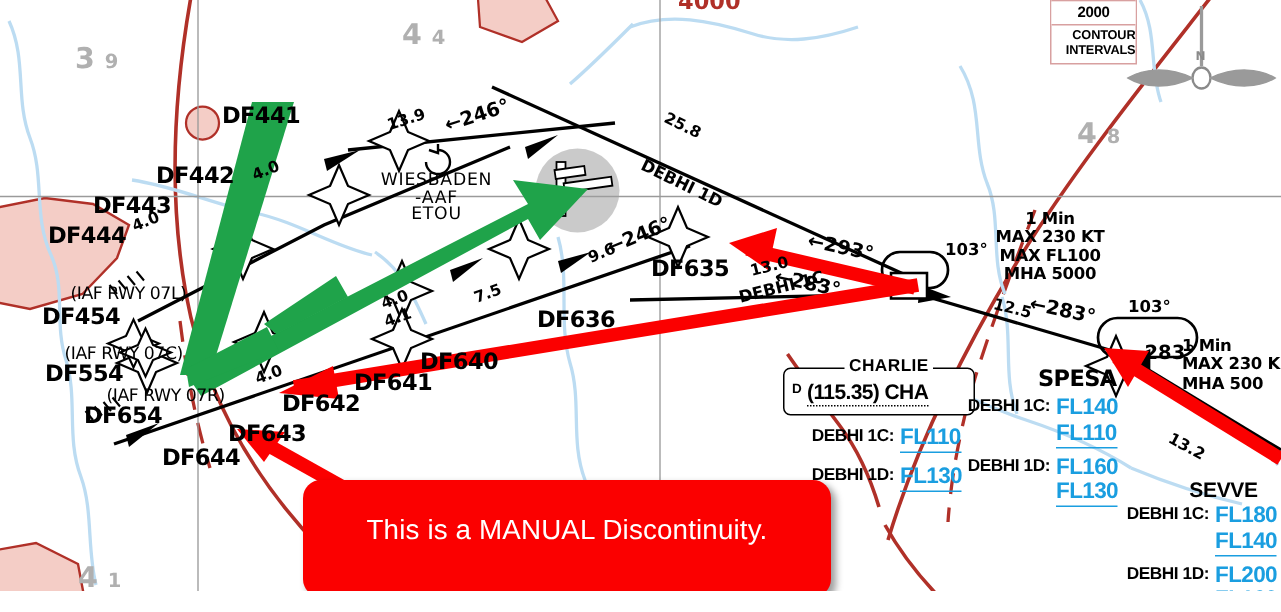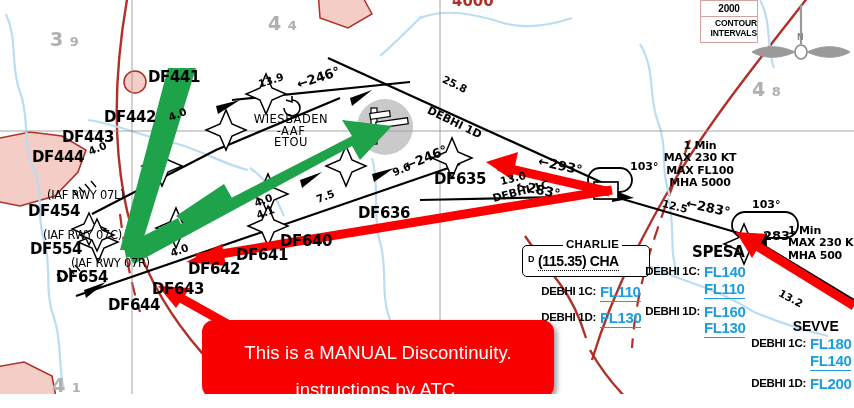--- a/index.html
+++ b/index.html
@@ -363,21 +363,21 @@
 
       <path d="M 238 330 L 170 292" stroke="#fb0000" stroke-width="9" fill="none"></path>
       <polygon points="158,286 190,288 176,308" fill="#fb0000"></polygon>
     </g>
   </svg>
 
   <div class="top-elev">4000</div>
 
   <div class="lbl gridlbl abs" style="left:50px; top:28px;">3&nbsp;<span>9</span></div>
   <div class="lbl gridlbl abs" style="left:268px; top:12px;">4&nbsp;<span>4</span></div>
-  <div class="lbl gridlbl abs" style="left:752px; top:78px;">4&nbsp;<span>8</span></div>
+  <div class="lbl gridlbl abs" style="left:718px; top:78px;">4&nbsp;<span>8</span></div>
   <div class="lbl gridlbl abs" style="left:52px; top:374px;">4&nbsp;<span>1</span></div>
 
   <div class="lbl apt abs" style="left:252px; top:114px; width:78px;">
     <div>WIESBADEN</div>
     <div>-AAF</div>
     <div>ETOU</div>
   </div>
 
   <div class="lbl wpt abs" style="left:148px; top:68px;">DF441</div>
   <div class="lbl wpt abs" style="left:104px; top:108px;">DF442</div>
@@ -505,16 +505,15 @@
       <div>CONTOUR</div>
       <div>INTERVALS</div>
     </div>
   </div>
 
   <div class="lbl abs" style="left:797px; top:33px; font-size:8px; color:#8a8a8a; font-weight:bold;">N</div>
 
 
   <div class="callout callout-red">
     <span class="ln">This is a MANUAL Discontinuity.</span>
-    <span class="ln">instructions by ATC.</span>
   </div>
 
 </div>
 
 </body></html>

